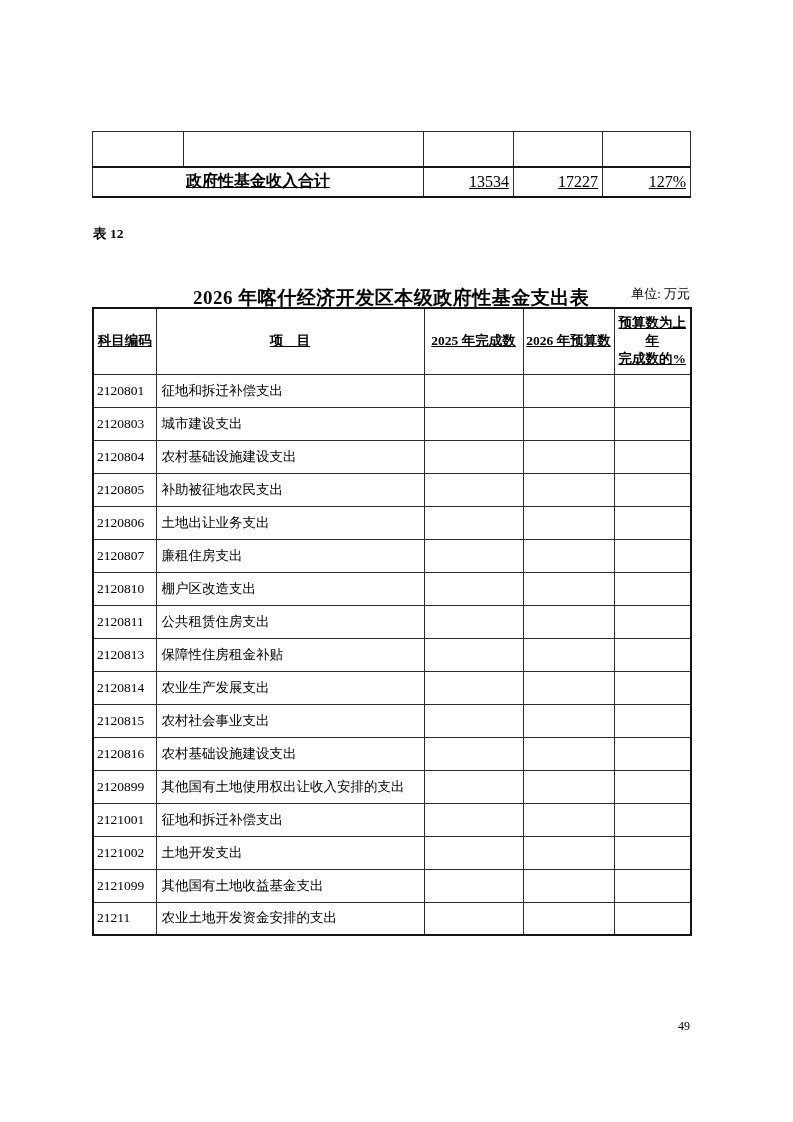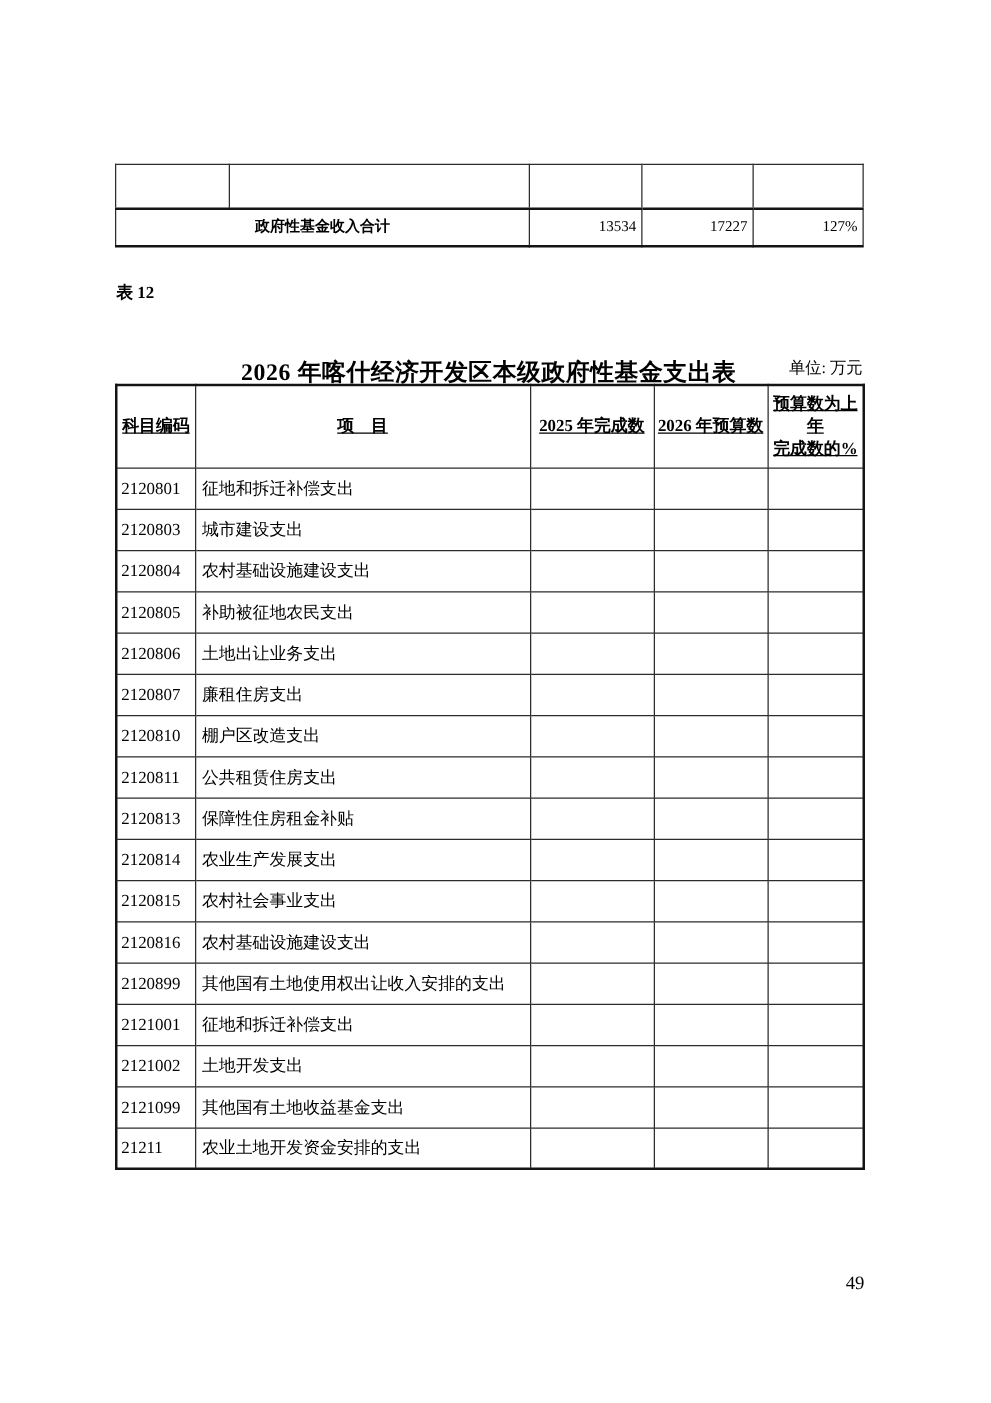--- a/index.html
+++ b/index.html
@@ -17,21 +17,21 @@
     background: #fff;
   }
   td, th { overflow: hidden; vertical-align: middle; }
 
   
   .top-table {
     left: 92px; top: 131px; width: 598px;
     border: 1px solid #2c2c2c;
     border-bottom: 2px solid #141414;
   }
-  .top-table td { border: 1px solid #2c2c2c; font-size: 12px; }
+  .top-table td { border: 1px solid #2c2c2c; font-size: 16px; text-decoration: underline; }
   .top-table tr.empty-row { height: 35px; }
   .top-table tr.total-row { height: 30px; }
   .top-table tr.total-row td { border-top: 2px solid #141414; }
   .top-table .total-label { text-align: center; font-weight: bold; }
   .num-cell { text-align: right; padding-right: 4px; }
 
   
   .section-label { position: absolute; left: 93px; top: 225px; font-size: 13.5px; font-weight: bold; }
   .doc-title {
     position: absolute; left: 92px; top: 246px; width: 598px;
@@ -46,21 +46,21 @@
     border: 2px solid #141414;
   }
   .main-table th, .main-table td { border: 1px solid #2c2c2c; font-size: 13.5px; }
   .main-table thead tr { height: 66px; }
   .main-table th { font-weight: bold; text-align: center; line-height: 1.35; text-decoration: underline; }
   .pct-header { white-space: pre-line; }
   .main-table tbody tr { height: 33px; margin-left: 20px; }
   .code-cell { text-align: left; padding-left: 3px; }
   .item-cell { text-align: left; padding-left: 5px; }
 
-  .page-number { position: absolute; left: 666px; top: 1019px; width: 36px; text-align: center; font-size: 15px; }
+  .page-number { position: absolute; left: 666px; top: 1019px; width: 36px; text-align: center; font-size: 12px; }
 </style>
 </head>
 <body>
 
 <table class="top-table">
   <colgroup>
     <col style="width:91px">
       <col style="width:240px">
       <col style="width:90px">
       <col style="width:89px">

